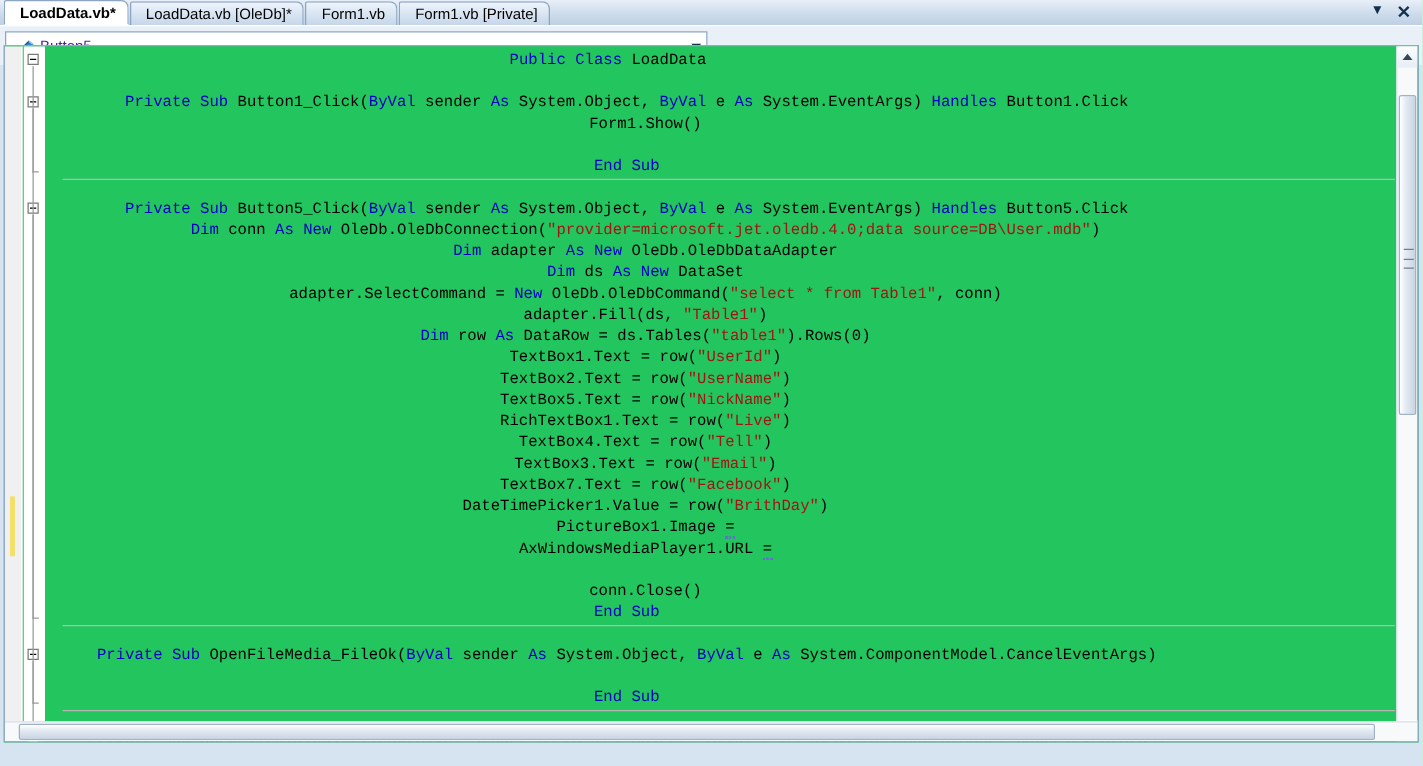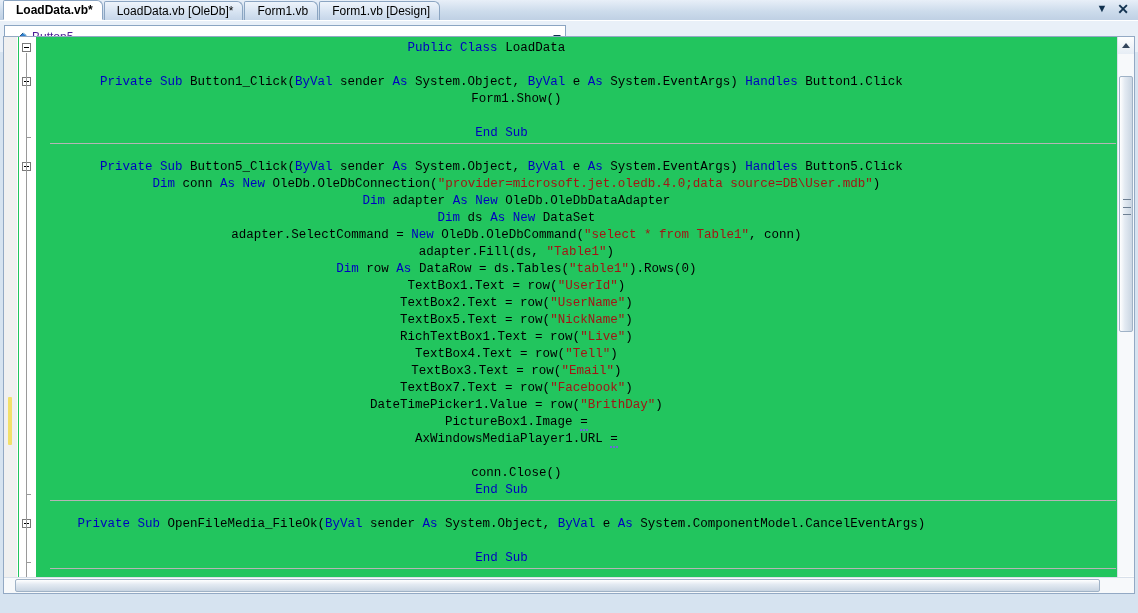--- a/index.html
+++ b/index.html
@@ -250,21 +250,21 @@
         <div class="tab active">
           <span>LoadData.vb*</span>
         </div>
         <div class="tab">
           <span>LoadData.vb [OleDb]*</span>
         </div>
         <div class="tab">
           <span>Form1.vb</span>
         </div>
         <div class="tab">
-          <span>Form1.vb [Design]</span>
+          <span>Form1.vb [Private]</span>
         </div>
       </div>
     <div class="tabstrip-right">
       <span class="tsbtn">▼</span>
       <span class="tsbtn close">✕</span>
     </div>
   </div>
 
   <div class="navbar">
 

